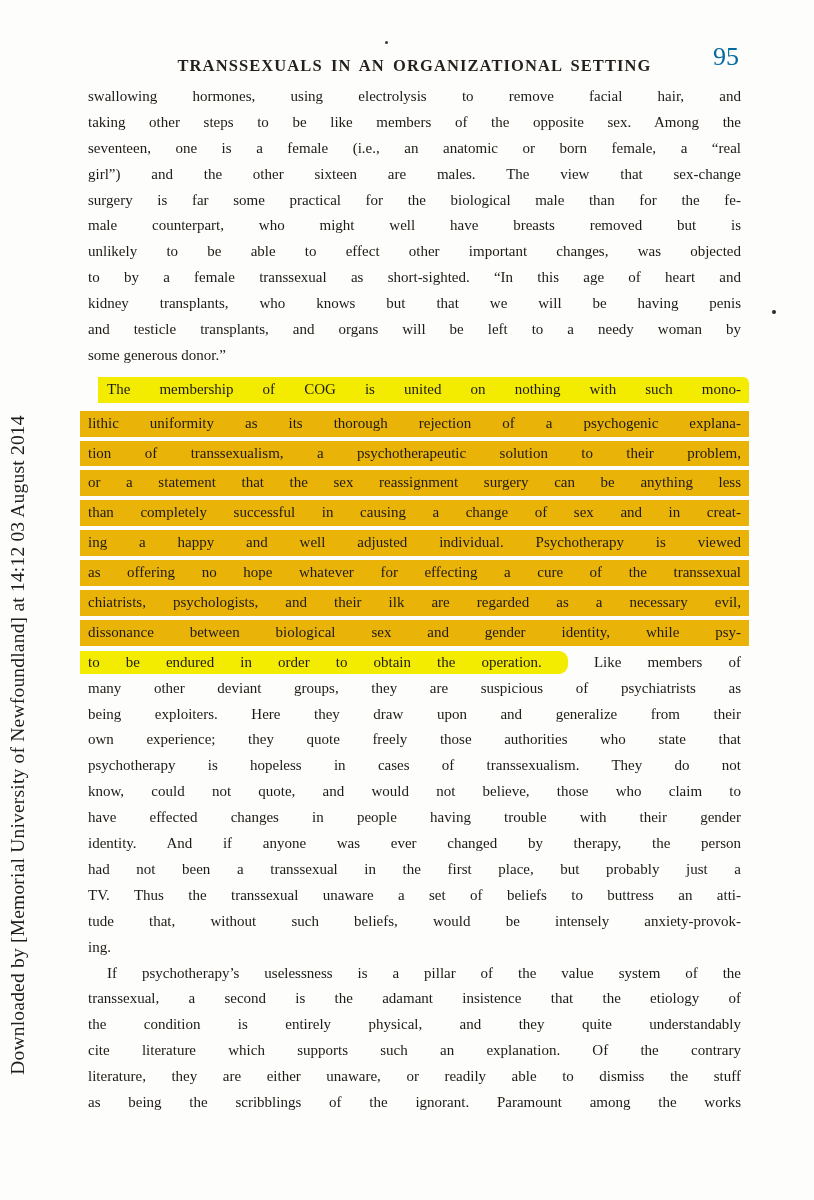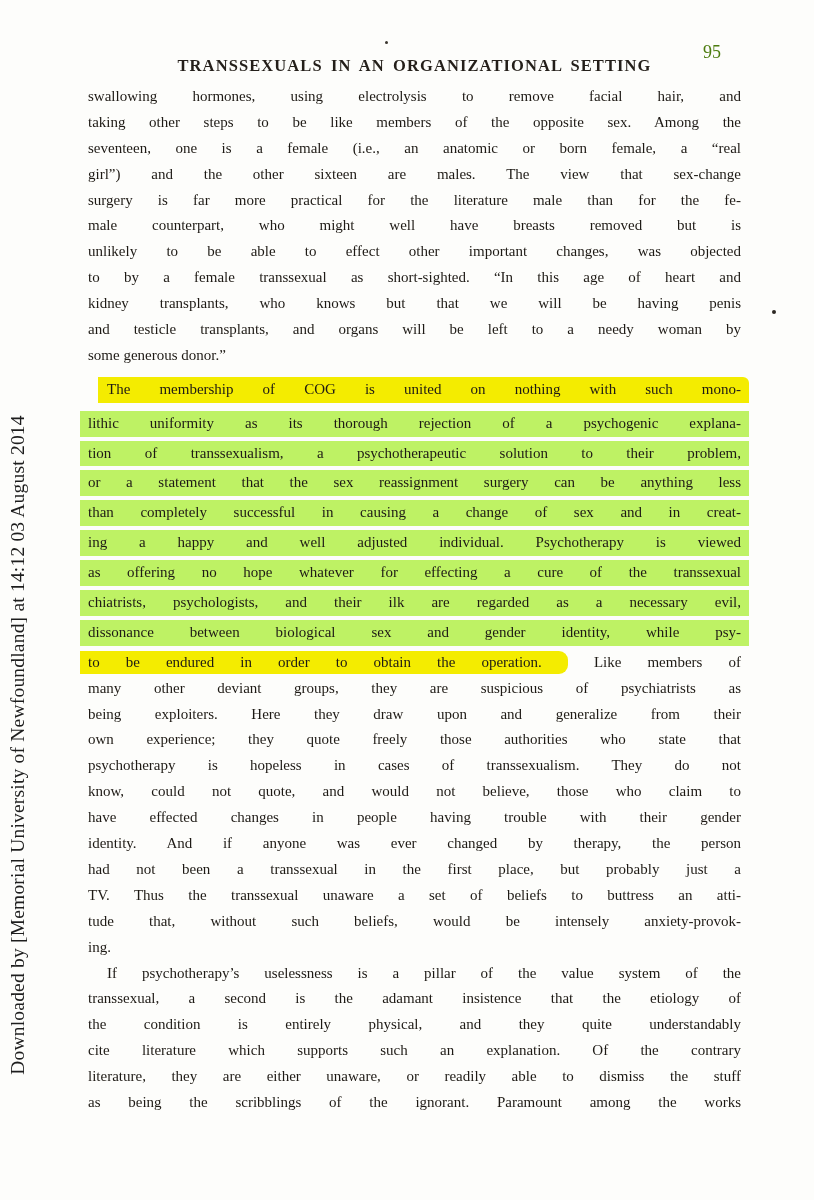--- a/index.html
+++ b/index.html
@@ -25,24 +25,24 @@
     text-align: center;
     font-size: 16.5px;
     letter-spacing: 1.1px;
     font-weight: bold;
     color: #241f1a;
     word-spacing: 3px;
     margin-top: 12px;
   }
   .page-number {
     position: absolute;
-    right: 20px;
+    right: 2px;
     top: -2px;
-    font-size: 18px;
-    color: #4d7c0f;
+    font-size: 26px;
+    color: #0369a1;
   }
   
   .body-text {
     position: absolute;
     left: 88px;
     top: 84px;
     width: 653px;
     font-size: 15px;
     line-height: 25.9px;
   }
@@ -51,21 +51,21 @@
     text-align: left;
     white-space: normal;
   }
   .line.just {
     text-align: justify;
     text-align-last: justify;
   }
   .line.indent { text-indent: 19px; }
   
   .line.hl-full {
-    background: #bef264;
+    background: #eab308;
     margin: 4px -8px;
     padding: 0 8px;
   }
   
   .line.hl-start {
     margin: 8px -8px;
     padding: 0 8px;
     background: linear-gradient(to right, rgba(0,0,0,0) 18px, #f4ec00 18px);
     border-top-right-radius: 6px;
   }
@@ -108,21 +108,21 @@
   <div class="running-header">
     <span class="header-title">TRANSSEXUALS IN AN ORGANIZATIONAL SETTING</span>
     <span class="page-number">95</span>
   </div>
 
   <div class="body-text">
       <div class="line just">swallowing hormones, using electrolysis to remove facial hair, and</div>
       <div class="line just">taking other steps to be like members of the opposite sex. Among the</div>
       <div class="line just">seventeen, one is a female (i.e., an anatomic or born female, a “real</div>
       <div class="line just">girl”) and the other sixteen are males. The view that sex-change</div>
-      <div class="line just">surgery is far more practical for the literature male than for the fe-</div>
+      <div class="line just">surgery is far some practical for the biological male than for the fe-</div>
       <div class="line just">male counterpart, who might well have breasts removed but is</div>
       <div class="line just">unlikely to be able to effect other important changes, was objected</div>
       <div class="line just">to by a female transsexual as short-sighted. “In this age of heart and</div>
       <div class="line just">kidney transplants, who knows but that we will be having penis</div>
       <div class="line just">and testicle transplants, and organs will be left to a needy woman by</div>
       <div class="line">some generous donor.”</div>
       <div class="line just indent hl-start">The membership of COG is united on nothing with such mono-</div>
       <div class="line just hl-full">lithic uniformity as its thorough rejection of a psychogenic explana-</div>
       <div class="line just hl-full">tion of transsexualism, a psychotherapeutic solution to their problem,</div>
       <div class="line just hl-full">or a statement that the sex reassignment surgery can be anything less</div>

